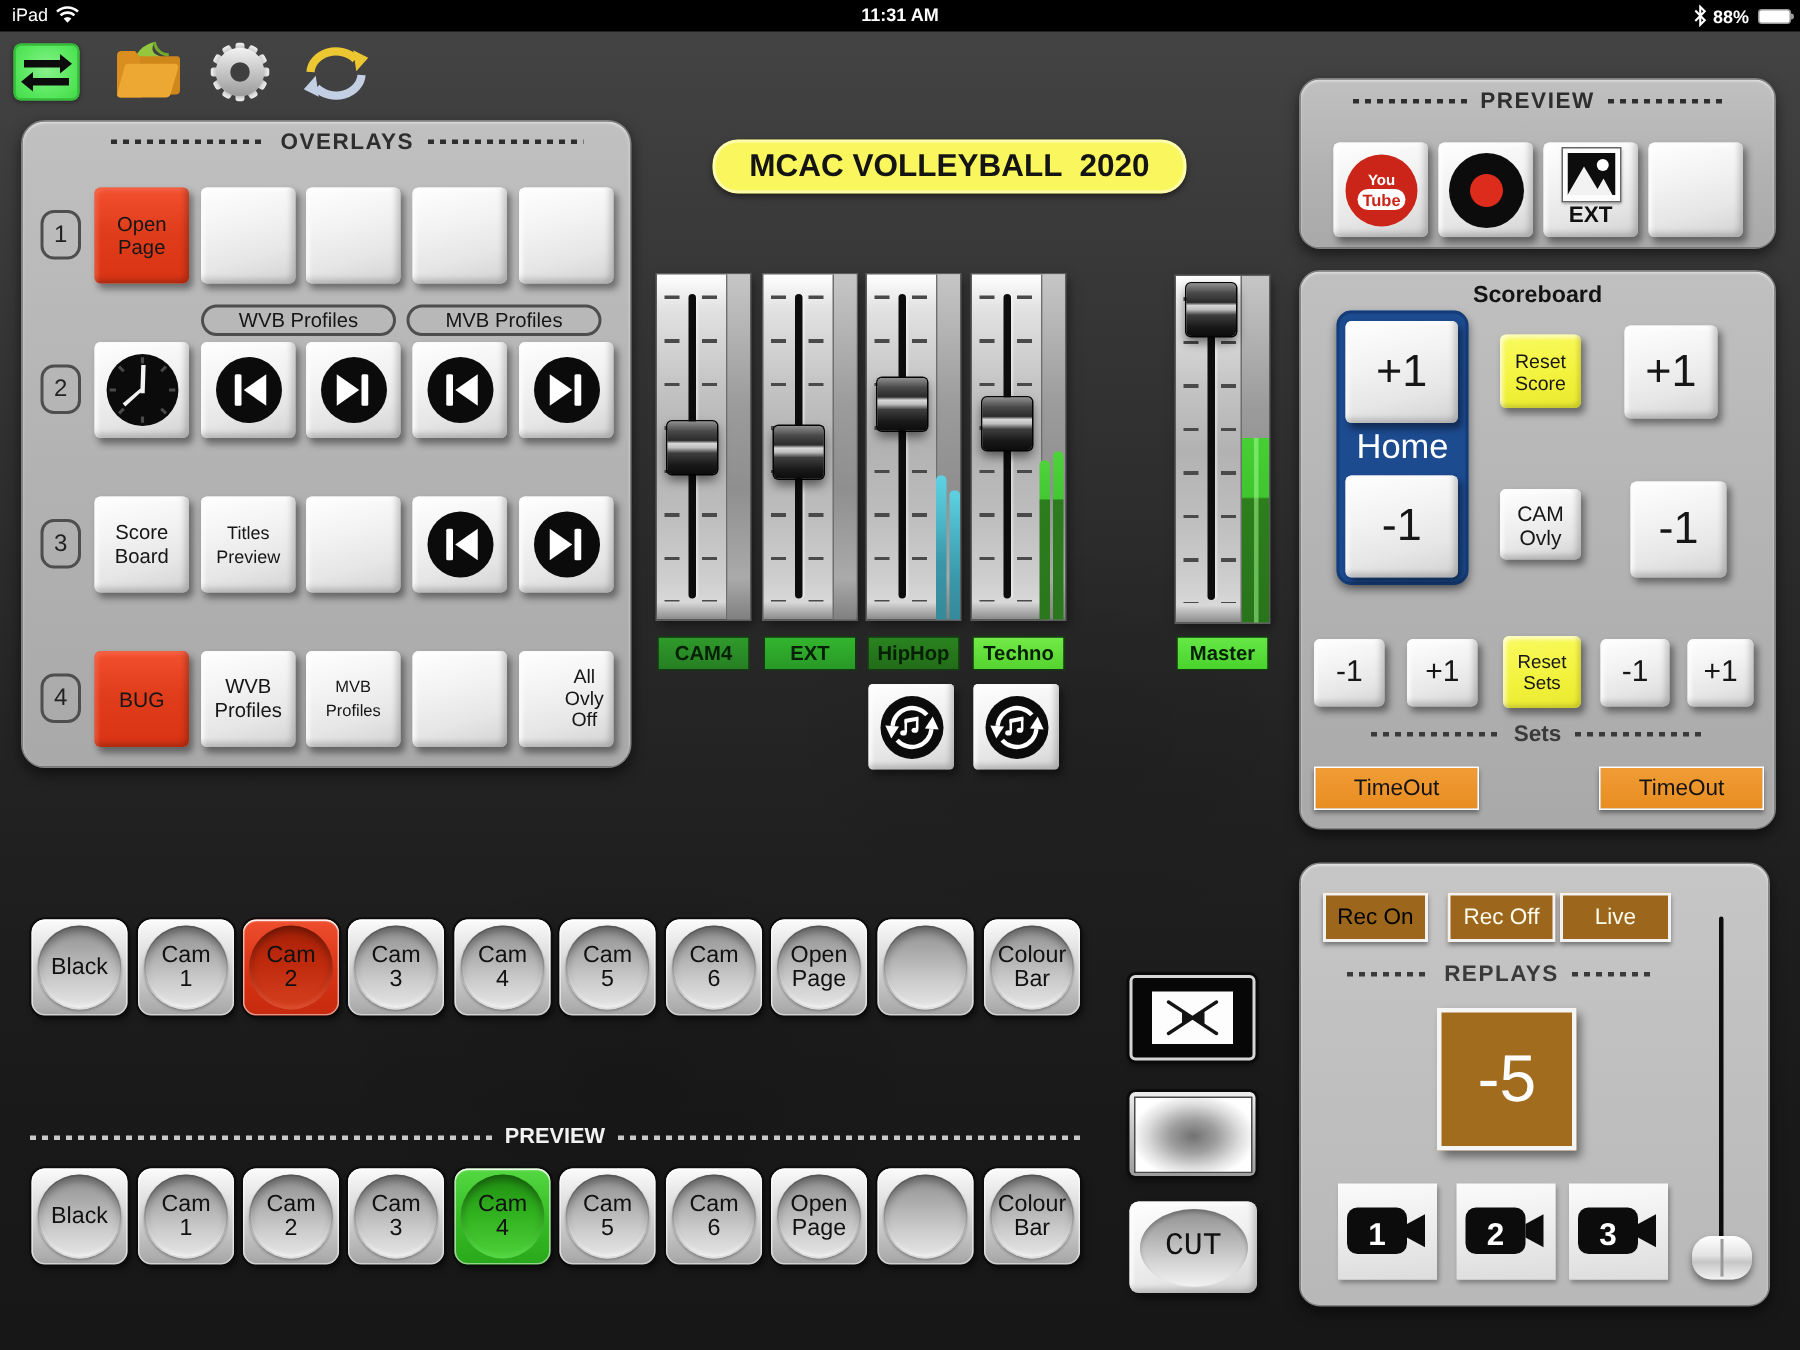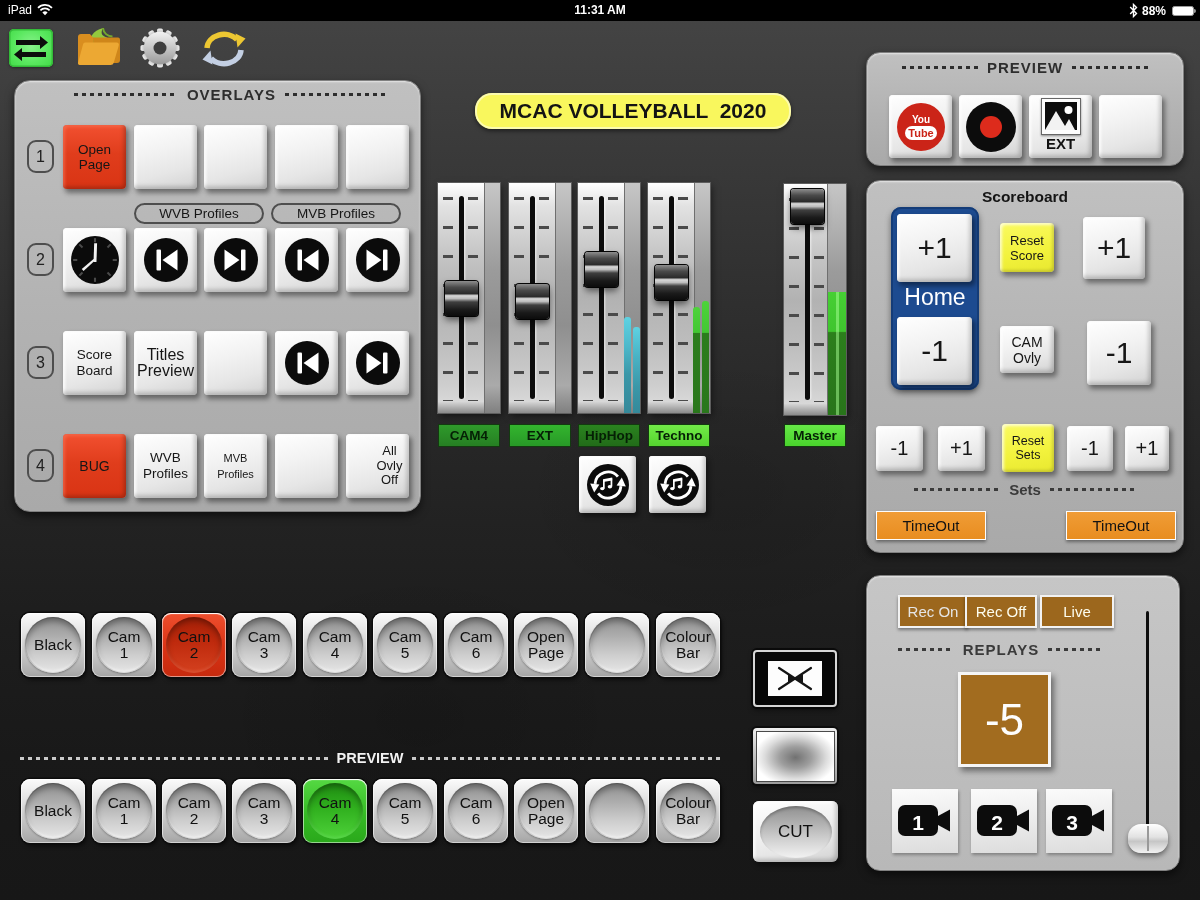--- a/index.html
+++ b/index.html
@@ -234,21 +234,21 @@
  </div>
  <div class="b3" style="left:331px;top:147px;width:63px;height:64px;">
   <svg width="46" height="46" viewBox="0 0 46 46">
           <circle cx="23" cy="23" r="22" fill="#0b0b0b"></circle>
           <rect x="28" y="12.5" width="4.5" height="21" rx="1" fill="#fff"></rect>
           <path d="M11.5 12.5 L26.5 23 L11.5 33.5 Z" fill="#fff"></path>
         </svg>
  </div>
 
  <div class="b3" style="left:48px;top:250px;width:63px;height:64px;font-size:13.5px;line-height:16px;">Score<br>Board</div>
- <div class="b3" style="left:119px;top:250px;width:63px;height:64px;font-size:16px;line-height:16px;">Titles<br>Preview</div>
+ <div class="b3" style="left:119px;top:250px;width:63px;height:64px;font-size:12px;line-height:16px;">Titles<br>Preview</div>
  <div class="b3" style="left:189px;top:250px;width:63px;height:64px;"></div>
  <div class="b3" style="left:260px;top:250px;width:63px;height:64px;">
   <svg width="46" height="46" viewBox="0 0 46 46">
           <circle cx="23" cy="23" r="22" fill="#0b0b0b"></circle>
           <rect x="13.5" y="12.5" width="4.5" height="21" rx="1" fill="#fff"></rect>
           <path d="M34.5 12.5 L19.5 23 L34.5 33.5 Z" fill="#fff"></path>
         </svg>
  </div>
  <div class="b3" style="left:331px;top:250px;width:63px;height:64px;">
   <svg width="46" height="46" viewBox="0 0 46 46">
@@ -496,25 +496,25 @@
           </g>
    <path d="M20 13 L27.5 17.5 L20 22 Z" fill="#141414"></path>
    <path d="M35 13 L27.5 17.5 L35 22 Z" fill="#141414"></path>
   </svg>
  </div>
 </div>
 <div class="ab" style="left:753px;top:728px;width:84px;height:56px;border-radius:4px;background:linear-gradient(180deg,#efefef 0%,#c9c9c9 40%,#9c9c9c 100%);box-shadow:0 0 0 2px #0c0c0c, 0 3px 5px rgba(0,0,0,.5);">
  <div class="ab" style="inset:3.5px;background:radial-gradient(ellipse 54% 58% at 50% 52%,#717171 0%,#9e9e9e 38%,#dcdcdc 74%,#ffffff 100%);box-shadow:0 0 0 1px #4a4a4a;"></div>
 </div>
 <div class="b3" style="left:753px;top:801px;width:85px;height:61px;border-radius:6px;">
- <div class="flexc" style="width:72px;height:52px;border-radius:50%;background:linear-gradient(180deg,#909090 0%,#b2b2b2 35%,#d6d6d6 70%,#f2f2f2 100%);box-shadow:inset 0 2px 3px rgba(0,0,0,.25);font-size:17px;color:#111;">CUT</div>
+ <div class="flexc" style="width:72px;height:52px;border-radius:50%;background:linear-gradient(180deg,#909090 0%,#b2b2b2 35%,#d6d6d6 70%,#f2f2f2 100%);box-shadow:inset 0 2px 3px rgba(0,0,0,.25);font-size:21px;color:#111;font-family:Liberation Mono, monospace;">CUT</div>
 </div>
 
 <div class="panel" style="left:866px;top:575px;width:314px;height:296px;border-radius:14px;background:linear-gradient(180deg,#c6c6c6,#b8b8b8);">
- <div class="ab flexc" style="left:31px;top:19px;width:70px;height:33px;background:#9c671d;border:2px solid #f2f2f2;box-shadow:0 2px 3px rgba(0,0,0,.4);font-size:15px;color:#e5e5e5;">Rec On</div>
+ <div class="ab flexc" style="left:15px;top:19px;width:70px;height:33px;background:#9c671d;border:2px solid #f2f2f2;box-shadow:0 2px 3px rgba(0,0,0,.4);font-size:15px;color:#000000;">Rec On</div>
  <div class="ab flexc" style="left:98px;top:19px;width:72px;height:33px;background:#9c671d;border:2px solid #f2f2f2;box-shadow:0 2px 3px rgba(0,0,0,.4);font-size:15px;color:#fdfdee;">Rec Off</div>
  <div class="ab flexc" style="left:173px;top:19px;width:74px;height:33px;background:#9c671d;border:2px solid #f2f2f2;box-shadow:0 2px 3px rgba(0,0,0,.4);font-size:15px;color:#fdfdee;">Live</div>
  <div class="dlab" style="left:0;width:268px;top:65px;color:#3a3a3a;font-size:15px;">
   <div class="dl" style="width:56px;"></div>
         <span style="letter-spacing:1px;">REPLAYS</span>
         <div class="dl" style="width:56px;"></div>
  </div>
  <div class="ab flexc" style="left:91px;top:96px;width:93px;height:95px;background:#a26c1f;border:3px solid #f5f5f5;box-shadow:3px 4px 6px rgba(0,0,0,.45);font-size:44px;color:#fdfdfd;">-5</div>
  <div class="ab flexc" style="left:25px;top:213px;width:66px;height:64px;background:linear-gradient(175deg,#fbfbfb,#e9e9e9 60%,#dcdcdc);box-shadow:1px 2px 3px rgba(0,0,0,.3);">
   <svg width="56" height="38" viewBox="0 0 56 38">

